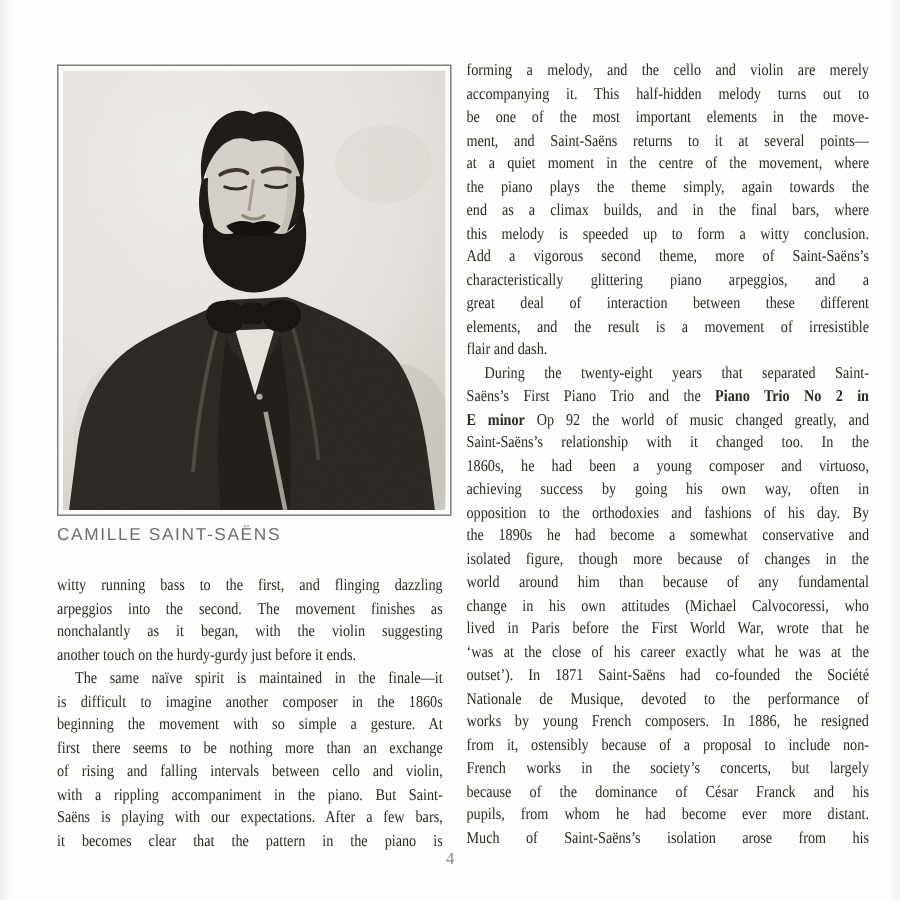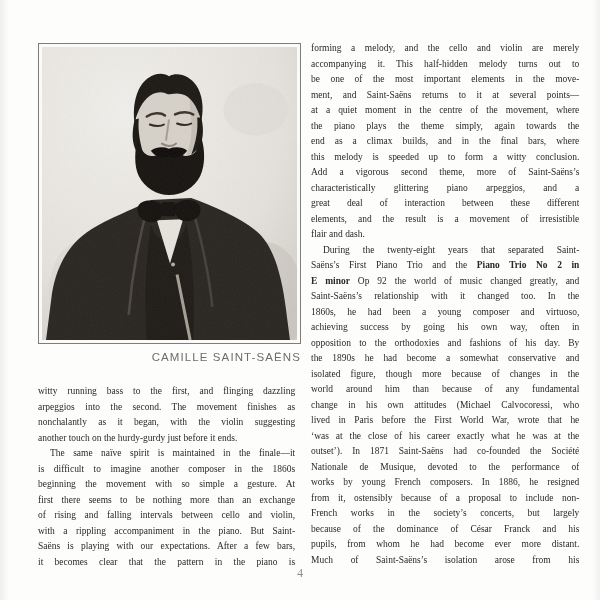--- a/index.html
+++ b/index.html
@@ -16,21 +16,21 @@
 
   .photo-frame{
     position:absolute;left:38px;top:43px;width:263px;height:301px;
     border:1.5px solid #7d7d7b;background:#fbfaf8;box-sizing:border-box;
     padding:3px;
   }
   .photo-frame svg{display:block;width:100%;height:100%;}
 
   .photo-caption{
     position:absolute;left:38px;top:351px;width:263px;
-    text-align:right;
+    text-align:left;
     font-family:"Liberation Sans","DejaVu Sans",sans-serif;
     font-size:11.5px;letter-spacing:1.1px;color:#6d6d6d;
   }
 
   .text-col{
     position:absolute;
     font-size:11px;line-height:15.5px;color:#2b2926;
     transform:scaleX(0.86);transform-origin:0 0;
   }
   .col-left{left:38px;top:383px;width:299px;}

